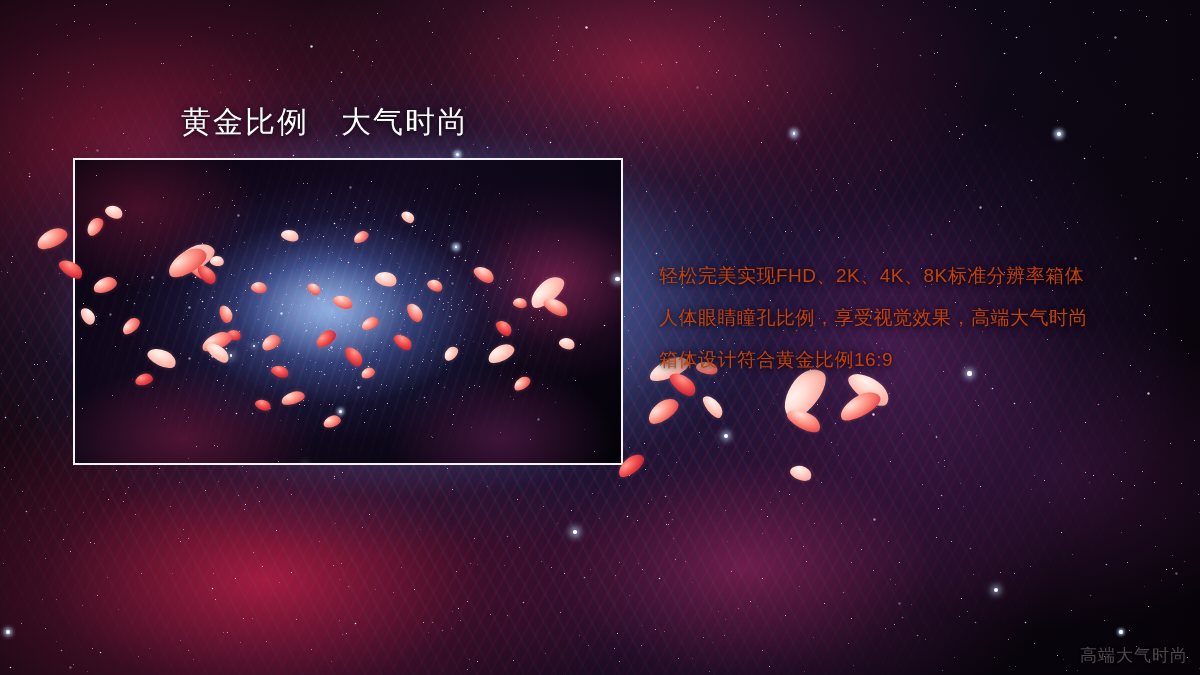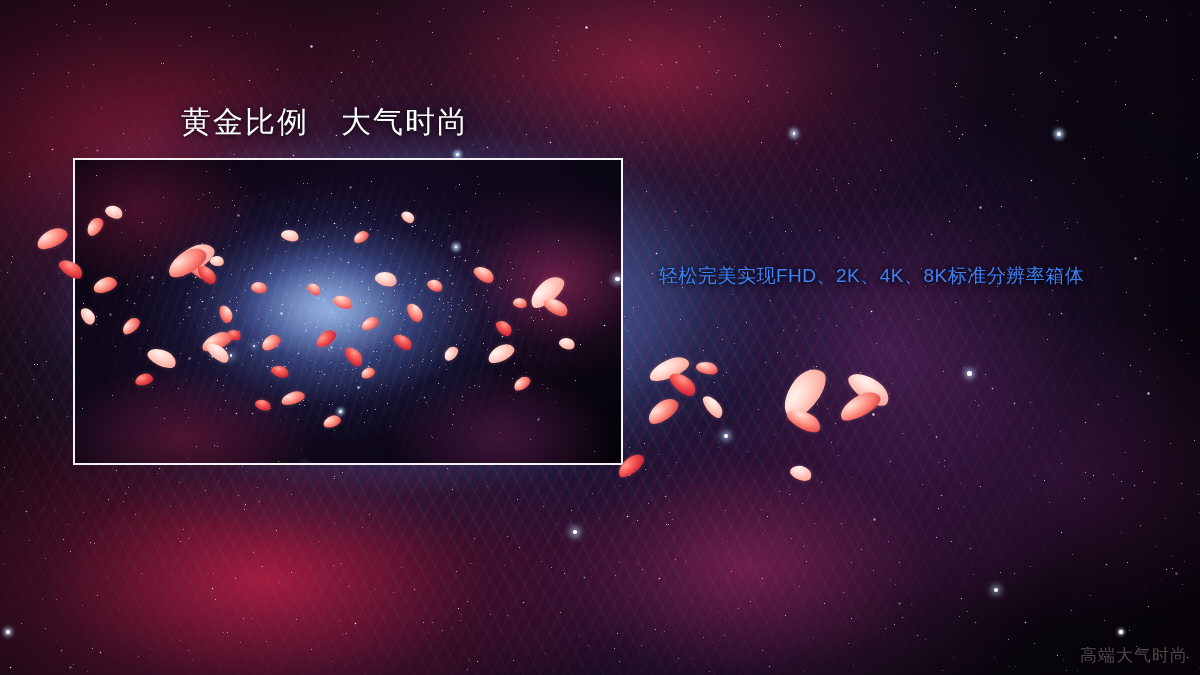--- a/index.html
+++ b/index.html
@@ -124,21 +124,21 @@
   }
   #body-text {
     position: absolute;
     left: 659px;
     top: 255px;
     width: 520px;
   }
   #body-text .line {
     font-size: 19px;
     line-height: 42px;
-    color: #3b82f6;
+    color: #c2410c;
     letter-spacing: 0.5px;
     white-space: nowrap;
     text-shadow: 0 1px 5px rgba(0,0,0,0.78), 0 0 12px rgba(10,6,30,0.6);
   }
   #watermark {
     position: absolute;
     right: 12px;
     bottom: 8px;
     font-size: 17px;
     letter-spacing: 1px;
@@ -241,16 +241,18 @@
       <div class="petal pale" style="left: 776px; top: 378px; width: 56px; height: 30px; transform: rotate(-52deg);"></div>
       <div class="petal" style="left: 786px; top: 412px; width: 36px; height: 17px; transform: rotate(28deg);"></div>
       <div class="petal pale" style="left: 846px; top: 378px; width: 46px; height: 22px; transform: rotate(36deg);"></div>
       <div class="petal" style="left: 838px; top: 396px; width: 44px; height: 20px; transform: rotate(-28deg);"></div>
       <div class="petal pale" style="left: 790px; top: 466px; width: 22px; height: 14px; transform: rotate(22deg);"></div>
       <div class="petal deep" style="left: 616px; top: 458px; width: 30px; height: 15px; transform: rotate(-38deg);"></div>
     </div>
 
   <div id="body-text">
     <div class="line">轻松完美实现FHD、2K、4K、8K标准分辨率箱体</div>
+    <div class="line">人体眼睛瞳孔比例，享受视觉效果，高端大气时尚</div>
+    <div class="line">箱体设计符合黄金比例16:9</div>
   </div>
 
   <div id="watermark">高端大气时尚</div>
 </div>
 
 </body></html>

